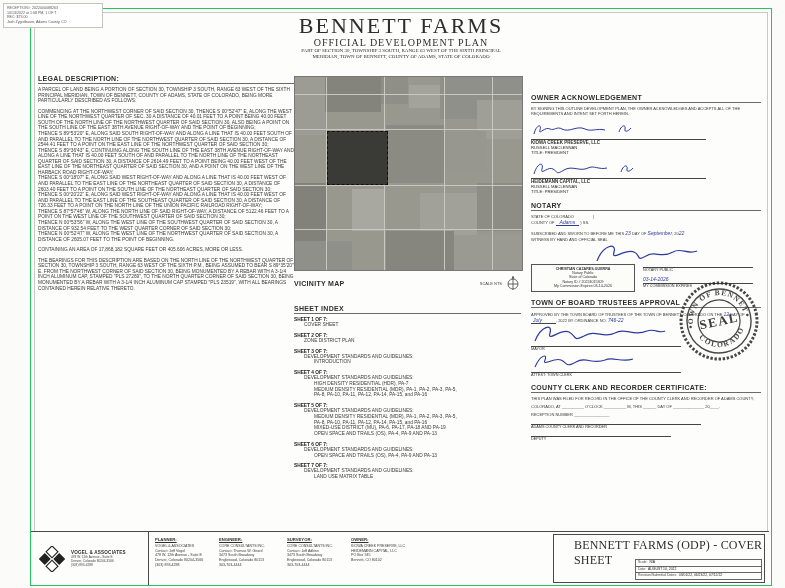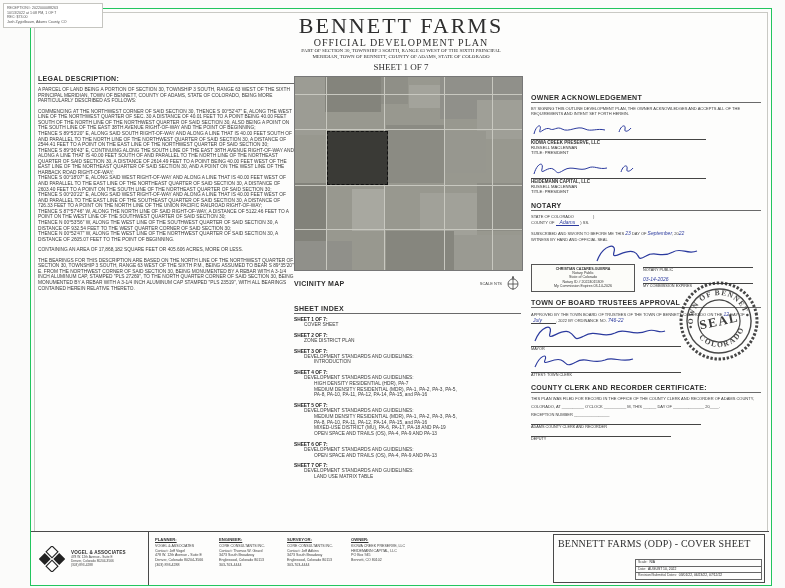--- a/index.html
+++ b/index.html
@@ -55,21 +55,21 @@
   
   .tblock{position:absolute;left:0;top:522px;width:738px;height:53px;border-top:1px solid #4a4a4a;background:#fdfdfc;}
   .logo-box{position:absolute;left:0;top:0;width:118px;height:53px;border-right:1px solid #4a4a4a;display:flex;align-items:center;gap:6px;padding-left:8px;box-sizing:border-box;}
   .logo-txt .co{font-size:4.6px;font-weight:bold;letter-spacing:.2px;}
   .logo-txt .ln{font-size:3.2px;color:#444;line-height:1.25;}
   .tb-col{position:absolute;top:5px;}
   .tb-col .role{font-size:4.2px;font-weight:bold;text-decoration:underline;margin-bottom:2px;}
   .tb-col .ln{font-size:3.6px;color:#3c3c3c;line-height:1.3;}
   .tb-col .ln:first-of-type{font-weight:bold;font-size:3.8px;}
   .tb-right{position:absolute;left:522px;top:2px;width:212px;height:49px;border:1px solid #4a4a4a;box-sizing:border-box;}
-  .tb-title{font-family:"Liberation Serif",serif;font-size:10px;padding:3px 0 0 4px;letter-spacing:.2px;}
+  .tb-title{font-family:"Liberation Serif",serif;font-size:12px;padding:3px 0 0 4px;letter-spacing:.2px;margin-left:16px;}
   .tb-table{position:absolute;right:2px;bottom:2px;width:125px;border:1px solid #666;}
   .tb-table .row{display:flex;border-top:1px solid #666;font-size:3.4px;line-height:1.1;padding:1px 2px;gap:2px;}
   .tb-table .row:first-child{border-top:none;}
   .tb-table .k{color:#444;}
   .tb-table .v{color:#222;}
   
   .stamp{position:absolute;left:3px;top:3px;width:92px;background:#fff;border:1px solid #c5c5c0;padding:2px 3px;}
   .stamp div{font-size:3.6px;line-height:1.3;color:#555;}.gap3{height:3px}.gap4{height:4px}.gap5{height:5px}.gap6{height:6px}
 </style>
 </head>
@@ -78,21 +78,20 @@
 <div class="page">
 
   <div class="frame">
     <div class="inner-line"></div>
 
     <div class="hdr">
       <div class="t1">BENNETT FARMS</div>
       <div class="t2">OFFICIAL DEVELOPMENT PLAN</div>
       <div class="t3">PART OF SECTION 30, TOWNSHIP 3 SOUTH, RANGE 63 WEST OF THE SIXTH PRINCIPAL</div>
       <div class="t3">MERIDIAN, TOWN OF BENNETT, COUNTY OF ADAMS, STATE OF COLORADO</div>
-      <div class="t4">SHEET 1 OF 7</div>
     </div>
 
     <div class="legal">
       <div class="sec-h">LEGAL DESCRIPTION:</div>
       <div id="legal-paras">
           <div class="legal-para">A PARCEL OF LAND BEING A PORTION OF SECTION 30, TOWNSHIP 3 SOUTH, RANGE 63 WEST OF THE SIXTH PRINCIPAL MERIDIAN, TOWN OF BENNETT, COUNTY OF ADAMS, STATE OF COLORADO, BEING MORE PARTICULARLY DESCRIBED AS FOLLOWS:</div>
           <div class="legal-para"></div>
           <div class="legal-para">COMMENCING AT THE NORTHWEST CORNER OF SAID SECTION 30, THENCE S 00°52'47" E, ALONG THE WEST LINE OF THE NORTHWEST QUARTER OF SEC. 30 A DISTANCE OF 40.01 FEET TO A POINT BEING 40.00 FEET SOUTH OF THE NORTH LINE OF THE NORTHWEST QUARTER OF SAID SECTION 30, ALSO BEING A POINT ON THE SOUTH LINE OF THE EAST 38TH AVENUE RIGHT-OF-WAY AND THE POINT OF BEGINNING;</div>
           <div class="legal-para">THENCE S 89°53'20" E, ALONG SAID SOUTH RIGHT-OF-WAY AND ALONG A LINE THAT IS 40.00 FEET SOUTH OF AND PARALLEL TO THE NORTH LINE OF THE NORTHWEST QUARTER OF SAID SECTION 30, A DISTANCE OF 2544.41 FEET TO A POINT ON THE EAST LINE OF THE NORTHWEST QUARTER OF SAID SECTION 30;</div>
           <div class="legal-para">THENCE S 89°36'43" E, CONTINUING ALONG THE SOUTH LINE OF THE EAST 38TH AVENUE RIGHT-OF-WAY AND ALONG A LINE THAT IS 40.00 FEET SOUTH OF AND PARALLEL TO THE NORTH LINE OF THE NORTHEAST QUARTER OF SAID SECTION 30, A DISTANCE OF 2614.49 FEET TO A POINT BEING 40.00 FEET WEST OF THE EAST LINE OF THE NORTHEAST QUARTER OF SAID SECTION 30, AND A POINT ON THE WEST LINE OF THE HARBACK ROAD RIGHT-OF-WAY;</div>

